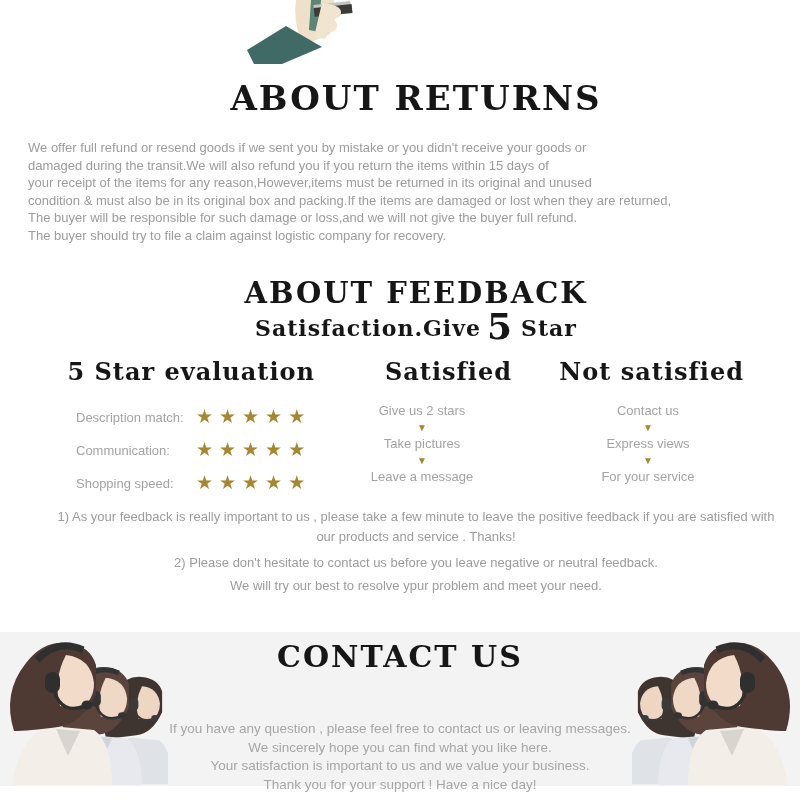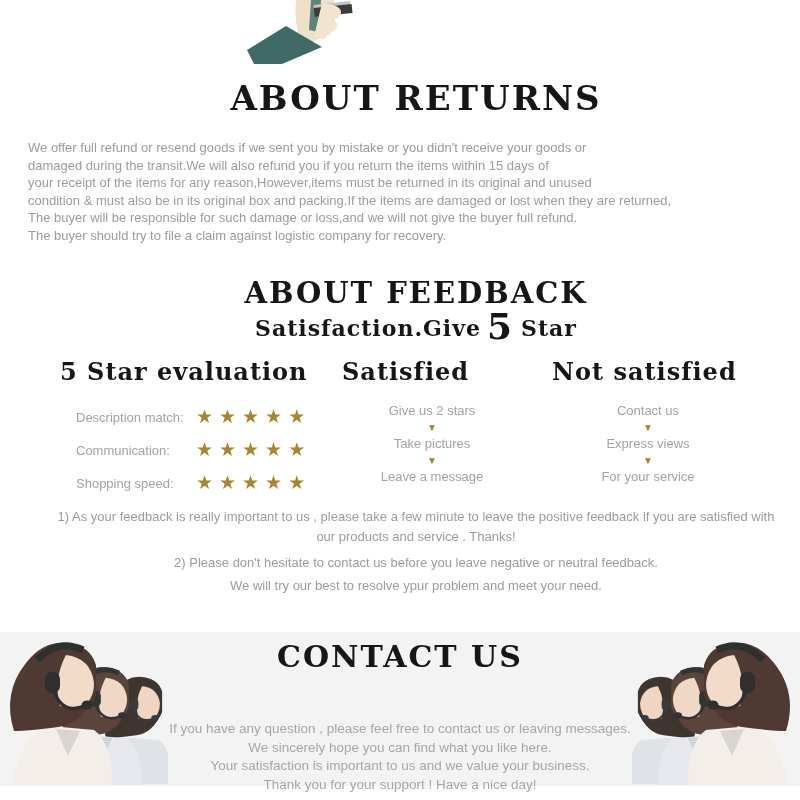--- a/index.html
+++ b/index.html
@@ -21,23 +21,23 @@
   
   .feedback-title { position:absolute; top:276px; left:0; width:100%; text-align:center;
     font-size:29px; letter-spacing:2px; line-height:34px; }
   .feedback-subtitle { position:absolute; top:305px; left:0; width:100%; text-align:center;
     font-size:22px; letter-spacing:1px; }
   .feedback-subtitle .sub-number { font-size:36px; padding:0 8px 0 6px; vertical-align:-3px; }
 
   
   .col { position:absolute; top:357px; }
   .col-eval { left:60px;  width:255px; }
-  .col-sat  { left:342px; width:180px; }
+  .col-sat  { left:332px; width:180px; }
   .col-not  { left:552px; width:192px; }
-  .col-header { font-size:24px; text-align:left; letter-spacing:1px; line-height:30px; }
+  .col-header { font-size:24px; text-align:right; letter-spacing:1px; line-height:30px; }
 
   .eval-rows { margin-top:14px; }
   .eval-row { display:flex; align-items:center; height:33px; padding-left:16px; }
   .eval-label { width:120px; font-size:13px; color:#a3a3a3; }
   .eval-stars { font-size:19px; color:#a6872e; letter-spacing:6px; white-space:nowrap; margin-top:-3px; }
 
   .steps { margin-top:16px; text-align:center; }
   .step-text  { font-size:13px; color:#a3a3a3; line-height:16px; }
   .step-arrow { font-size:10px; color:#a6872e; line-height:10px; margin:4px 0 3px 0; }
 

